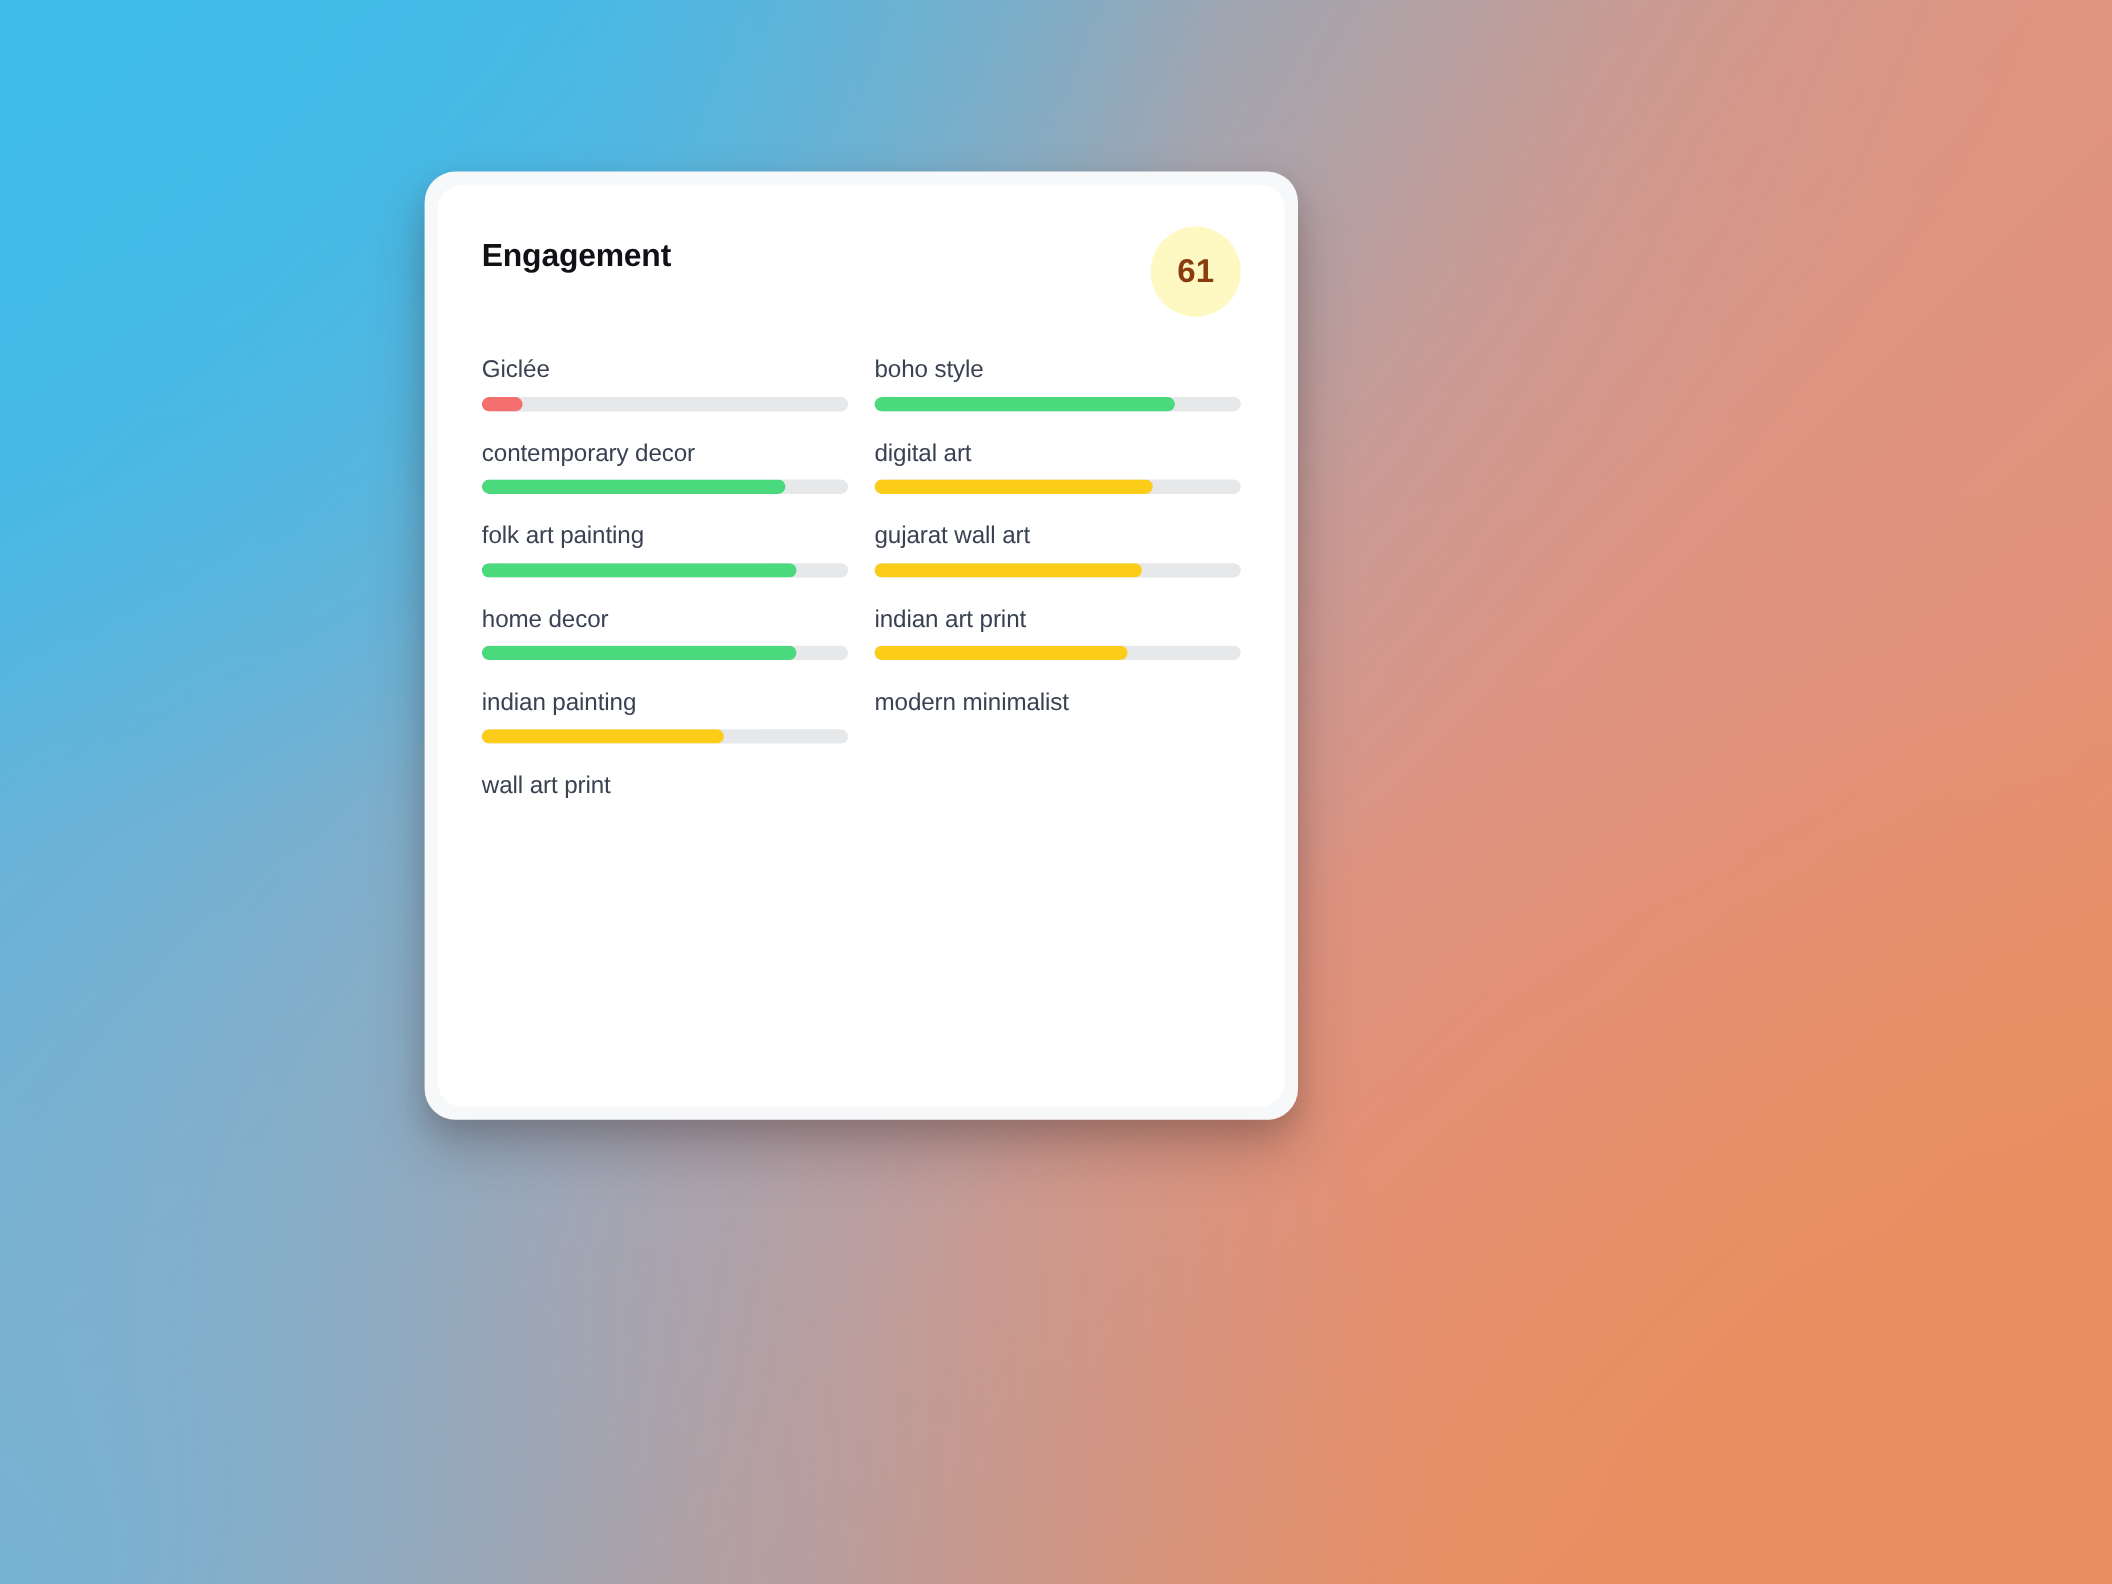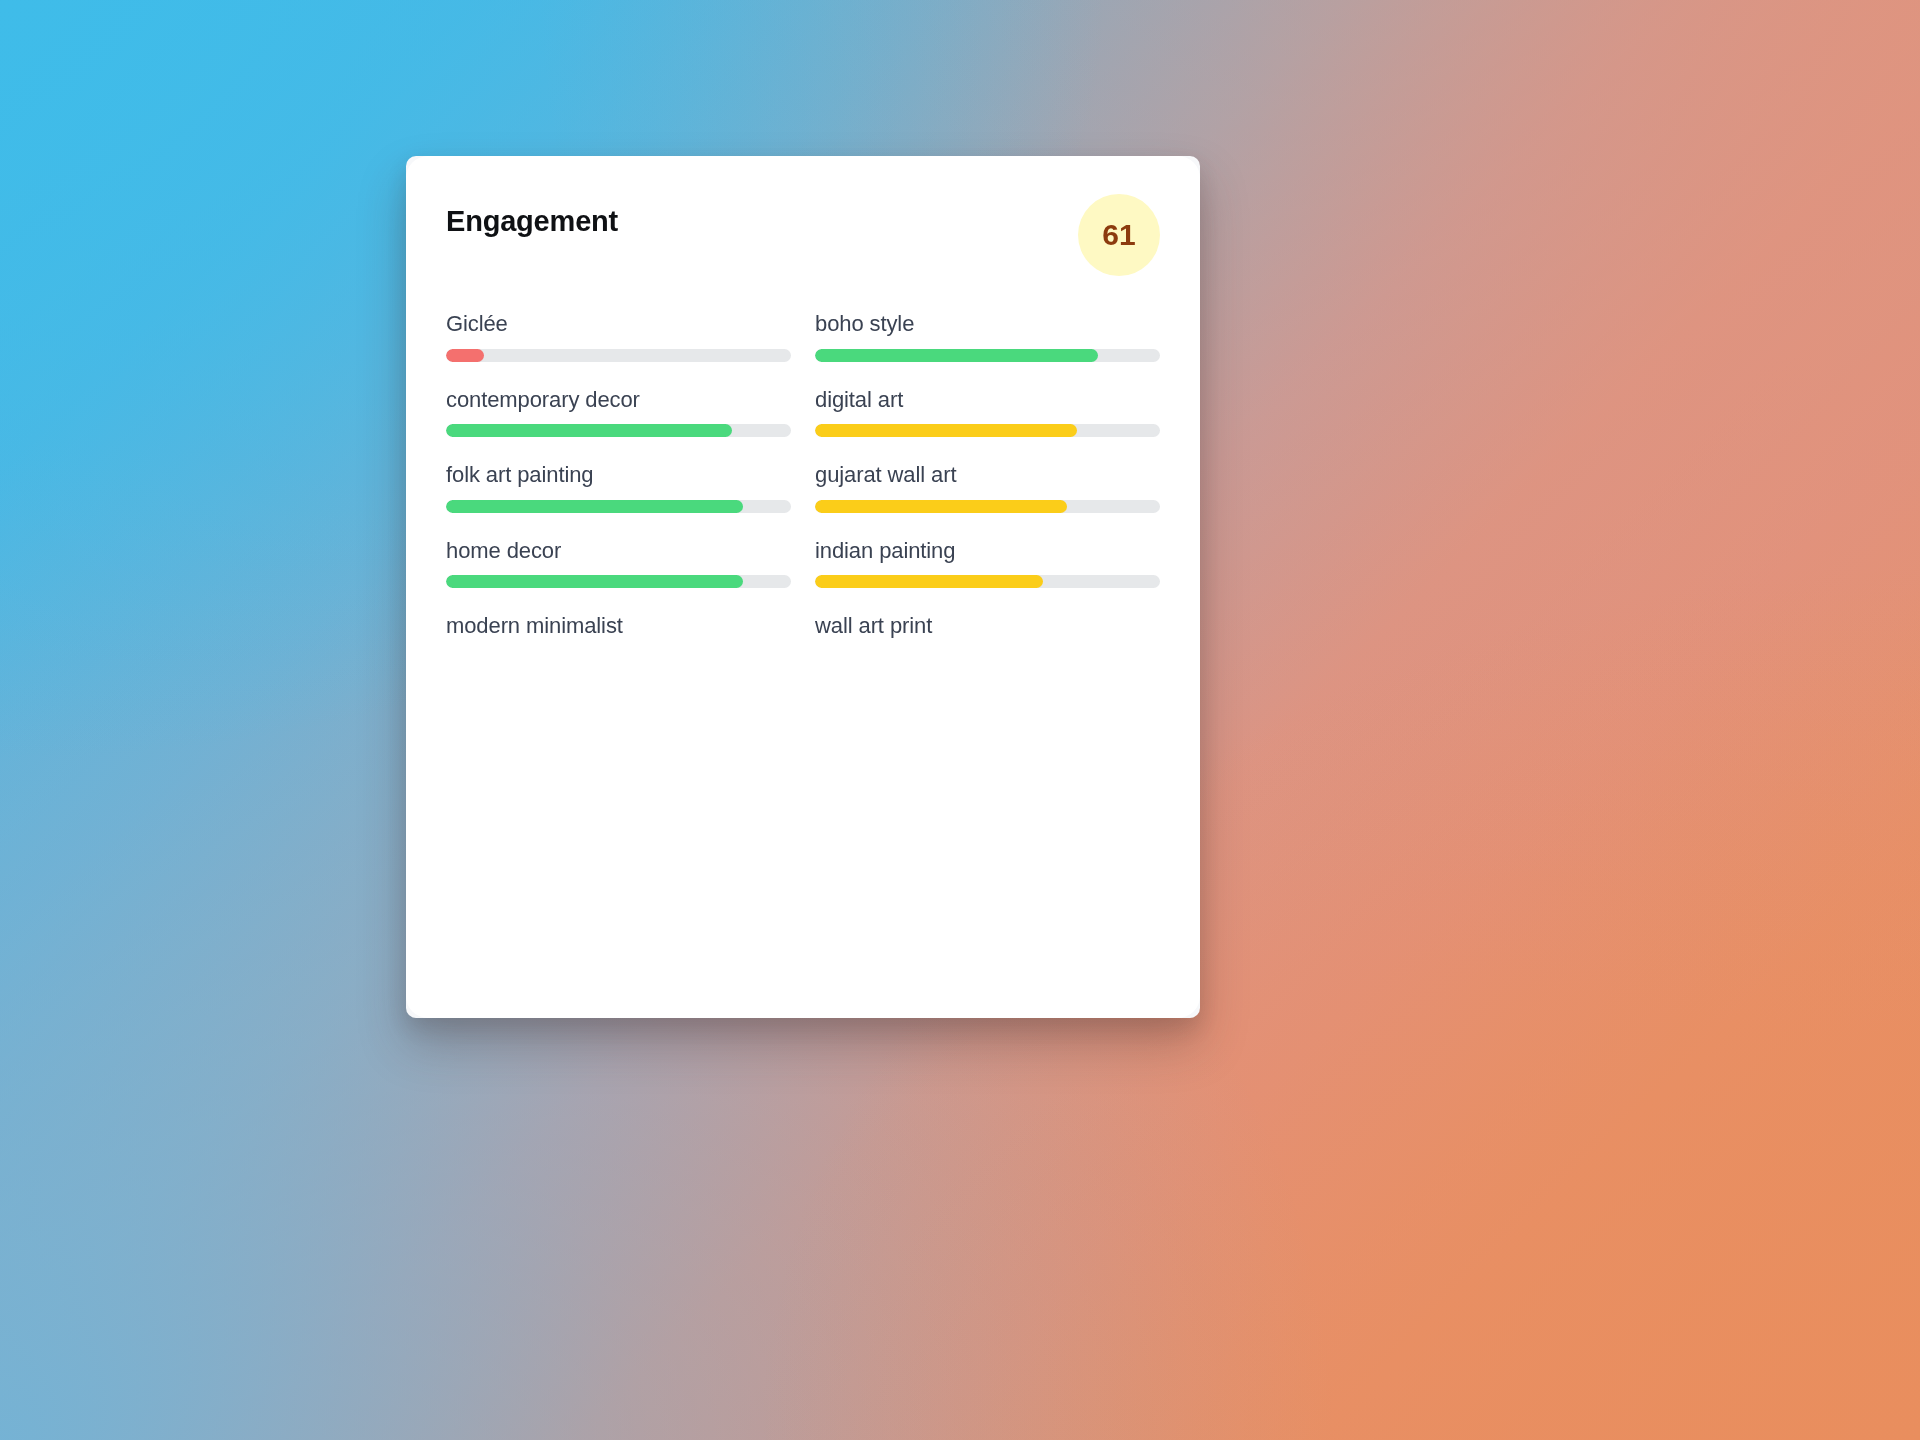--- a/index.html
+++ b/index.html
@@ -36,29 +36,29 @@
     background:
       radial-gradient(120% 110% at 0% 0%, rgba(63,188,233,0.95) 0%, rgba(63,188,233,0.55) 22%, rgba(63,188,233,0) 48%),
       radial-gradient(110% 110% at 100% 100%, rgba(233,142,94,0.95) 0%, rgba(233,142,94,0.5) 25%, rgba(233,142,94,0) 55%),
       radial-gradient(120% 120% at 100% 0%, rgba(224,148,126,0.85) 0%, rgba(224,148,126,0.35) 30%, rgba(224,148,126,0) 60%),
       radial-gradient(120% 120% at 0% 100%, rgba(112,180,216,0.9) 0%, rgba(112,180,216,0.4) 28%, rgba(112,180,216,0) 58%);
     pointer-events: none;
   }
 
   .card-frame {
     position: absolute;
-    left: 406px;
+    left: 386px;
     top: 156px;
     width: 794px;
     height: 862px;
     background: #f7f8fa;
-    border-radius: 10px;
+    border-radius: 28px;
     box-shadow: 0 26px 48px rgba(60,40,40,0.28),
                 0 10px 20px rgba(60,40,40,0.14);
-    padding: 0;
+    padding: 12px;
     z-index: 2;
   }
 
   .card {
     width: 100%;
     height: 100%;
     background: #ffffff;
     border-radius: 22px;
     padding: 38px 40px 26px 40px;
     position: relative;
@@ -224,20 +224,26 @@
             <div class="bar-fill" style="width: 73%; background: rgb(251, 205, 25);"></div>
           </div>
         </div>
         <div class="tag-item">
           <div class="tag-label">home decor</div>
           <div class="bar-track">
             <div class="bar-fill" style="width: 86%; background: rgb(74, 217, 125);"></div>
           </div>
         </div>
         <div class="tag-item">
+          <div class="tag-label">indian art print</div>
+          <div class="bar-track">
+            <div class="bar-fill" style="width: 69%; background: rgb(251, 205, 25);"></div>
+          </div>
+        </div>
+        <div class="tag-item">
           <div class="tag-label">indian painting</div>
           <div class="bar-track">
             <div class="bar-fill" style="width: 66%; background: rgb(251, 205, 25);"></div>
           </div>
         </div>
         <div class="tag-item">
           <div class="tag-label">modern minimalist</div>
         </div>
         <div class="tag-item">
           <div class="tag-label">wall art print</div>

